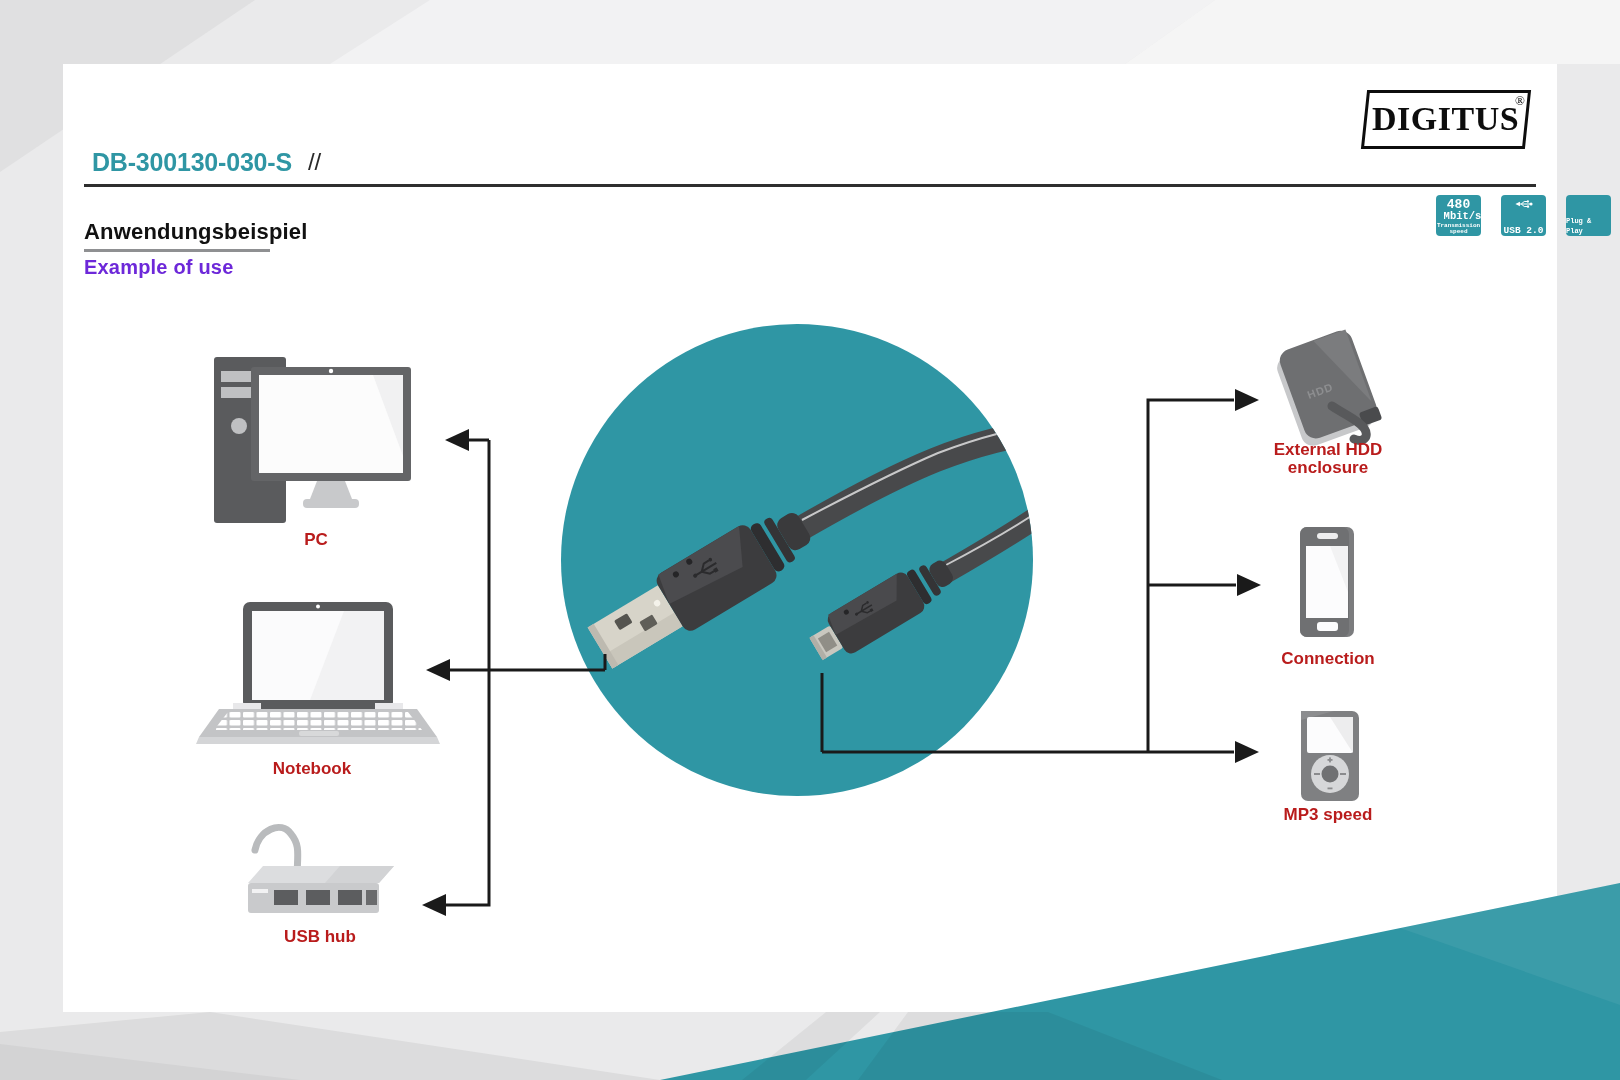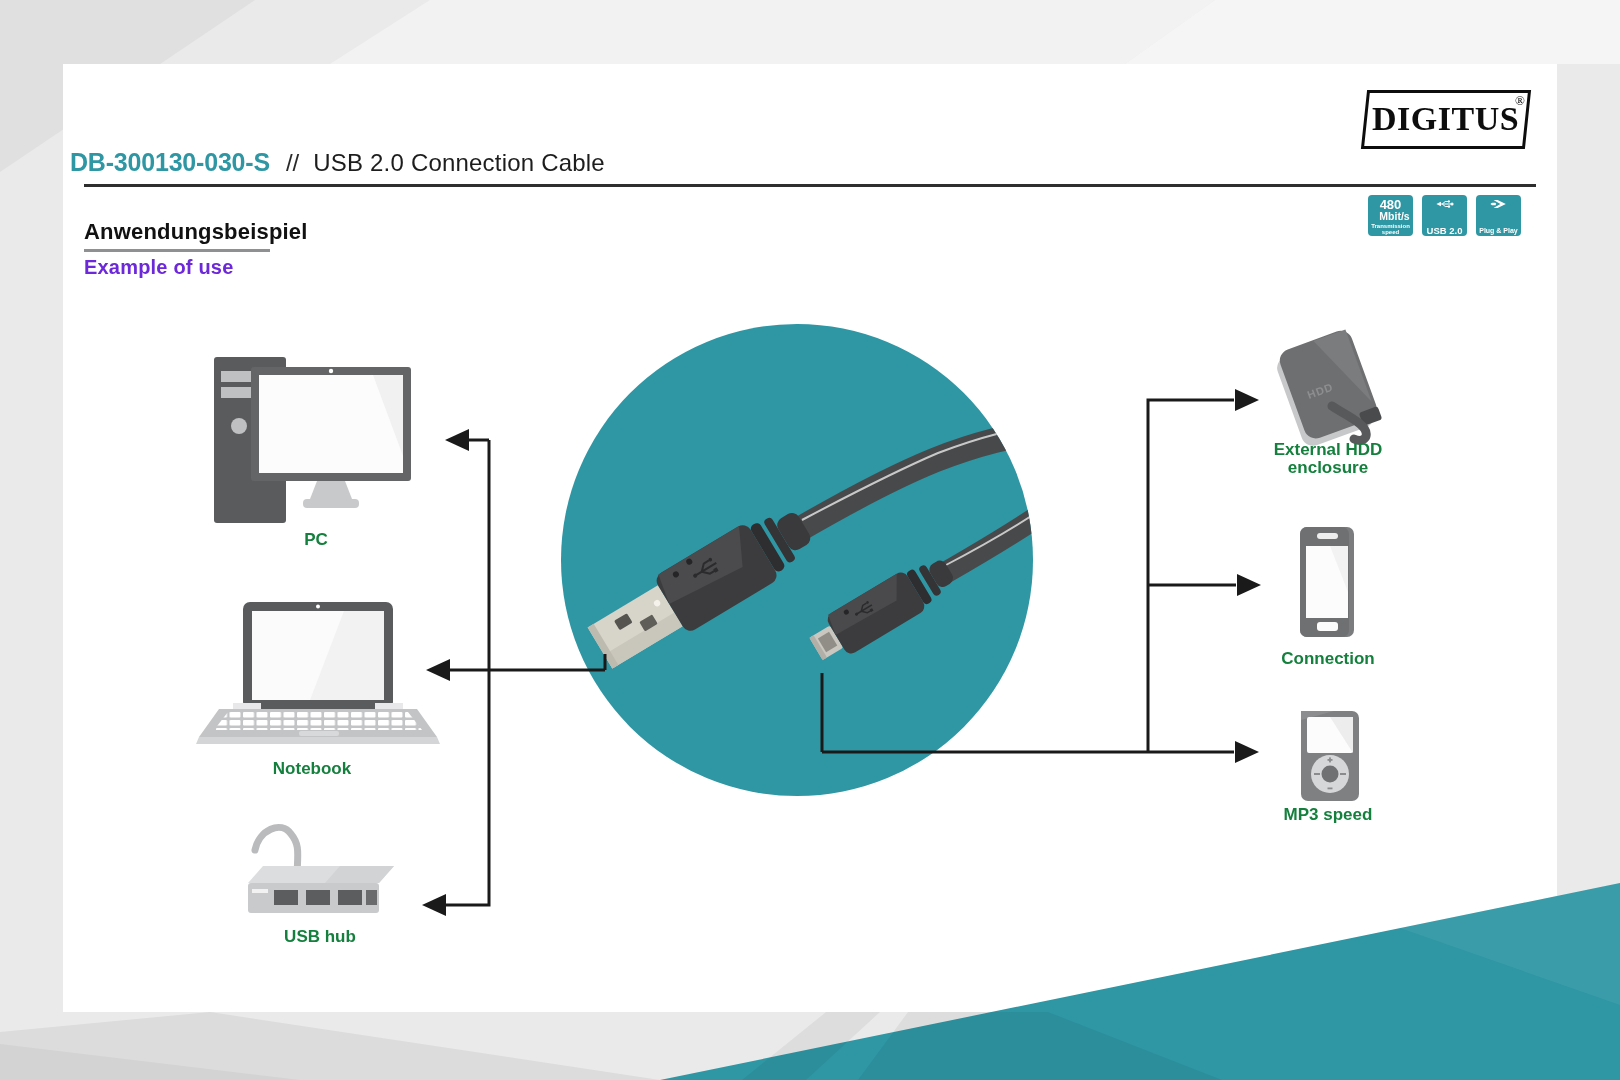--- a/index.html
+++ b/index.html
@@ -4,51 +4,51 @@
 <style>
   html,body{margin:0;padding:0;background:#dcdcdd;}
   .page{position:relative;width:1620px;height:1080px;overflow:hidden;
         background:#eaeaeb;font-family:"Liberation Sans",sans-serif;}
   svg{display:block;}
   .bg-svg{position:absolute;left:0;top:0;}
   .card{position:absolute;left:63px;top:64px;width:1494px;height:948px;background:#ffffff;}
   .diagram-svg{position:absolute;left:0;top:0;pointer-events:none;}
 
   
-  .titlebar{position:absolute;left:70px;top:148px;display:flex;align-items:center;white-space:nowrap;}
+  .titlebar{position:absolute;left:92px;top:148px;display:flex;align-items:flex-start;white-space:nowrap;}
   .code{color:#2f96a4;font-weight:700;font-size:25px;letter-spacing:-0.2px;}
   .sep{color:#2a2a2a;font-size:24px;margin:0 14px 0 16px;font-weight:400;}
   .pname{color:#1d1d1d;font-size:24px;font-weight:400;letter-spacing:0.2px;}
   .rule{position:absolute;left:84px;top:184px;width:1452px;height:2.5px;background:#2e2e2e;}
   .h-de{position:absolute;left:84px;top:219px;font-size:22px;font-weight:700;color:#111;letter-spacing:0.2px;}
   .h-de-underline{position:absolute;left:84px;top:249px;width:186px;height:2.5px;background:#8f9092;}
   .h-en{position:absolute;left:84px;top:256px;font-size:20px;font-weight:700;color:#6d28d9;letter-spacing:0.2px;}
 
   
   .logo{position:absolute;left:1364px;top:90px;width:158px;height:53px;border:3.5px solid #0d0d0d;
         transform:skewX(-6deg);display:flex;align-items:center;justify-content:center;background:#fff;}
   .logo .brand{transform:skewX(6deg);font-family:"Liberation Serif",serif;font-weight:700;
         font-size:34px;color:#0d0d0d;letter-spacing:0.5px;line-height:1;margin-top:-2px;}
   .logo .reg{position:absolute;top:0px;right:2px;transform:skewX(6deg);font-family:"Liberation Serif",serif;
         font-size:13px;color:#0d0d0d;font-weight:400;}
 
   
-  .badges{position:absolute;left:1368px;top:195px;display:flex;gap:9px;}
+  .badges{position:absolute;left:1436px;top:195px;display:flex;gap:20px;font-family:Liberation Mono, monospace;}
   .badge{width:45px;height:41px;background:#2f96a4;border-radius:4px;color:#fff;
          display:flex;flex-direction:column;align-items:center;justify-content:flex-start;overflow:hidden;}
   .badge .b1{font-size:13px;font-weight:700;line-height:12px;margin-top:4px;}
   .badge .b2{font-size:10.5px;font-weight:700;line-height:10px;margin-left:8px;}
   .badge .b3{font-size:6px;font-weight:700;line-height:6px;margin-top:2px;text-align:center;}
   .badge .bicon{margin-top:4px;}
   .badge .blabel{font-size:9.5px;font-weight:700;line-height:10px;margin-top:17px;}
   .badge .blabel.small{font-size:7px;}
 
   
   .lbl{position:absolute;transform:translateX(-50%);font-size:17px;line-height:18px;font-weight:700;
-       color:#15803d;text-align:center;white-space:nowrap;}
+       color:#b91c1c;text-align:center;white-space:nowrap;}
 </style>
 </head>
 <body>
 
 <div class="page">
 
   <svg class="bg-svg" width="1620" height="1080" viewBox="0 0 1620 1080">
     <rect x="0" y="0" width="1620" height="1080" fill="#eaeaeb"></rect>
     <polygon points="0,0 255,0 0,172" fill="#e0e0e1"></polygon>
     <polygon points="430,0 1215,0 1125,64 330,64" fill="#f2f2f3"></polygon>
@@ -62,21 +62,20 @@
   <svg class="bg-svg" width="1620" height="1080" viewBox="0 0 1620 1080">
     <polygon points="660,1080 1620,883 1620,1080" fill="#2f96a4"></polygon>
     <polygon points="742,1080 826,1012 880,1012 806,1080" fill="rgba(0,0,0,0.055)"></polygon>
     <polygon points="858,1080 908,1012 1048,1012 1222,1080" fill="rgba(0,0,0,0.055)"></polygon>
     <polygon points="1400,928 1620,883 1620,1005" fill="rgba(255,255,255,0.06)"></polygon>
   </svg>
 
   <div class="titlebar">
     <span class="code">DB-300130-030-S</span>
     <span class="sep">//</span>
-    <span class="pname">USB 2.0 Connection Cable</span>
   </div>
   <div class="rule"></div>
   <div class="h-de">Anwendungsbeispiel</div>
   <div class="h-de-underline"></div>
   <div class="h-en">Example of use</div>
 
   <div class="logo">
     <span class="brand">DIGITUS</span>
     <span class="reg">®</span>
   </div>

